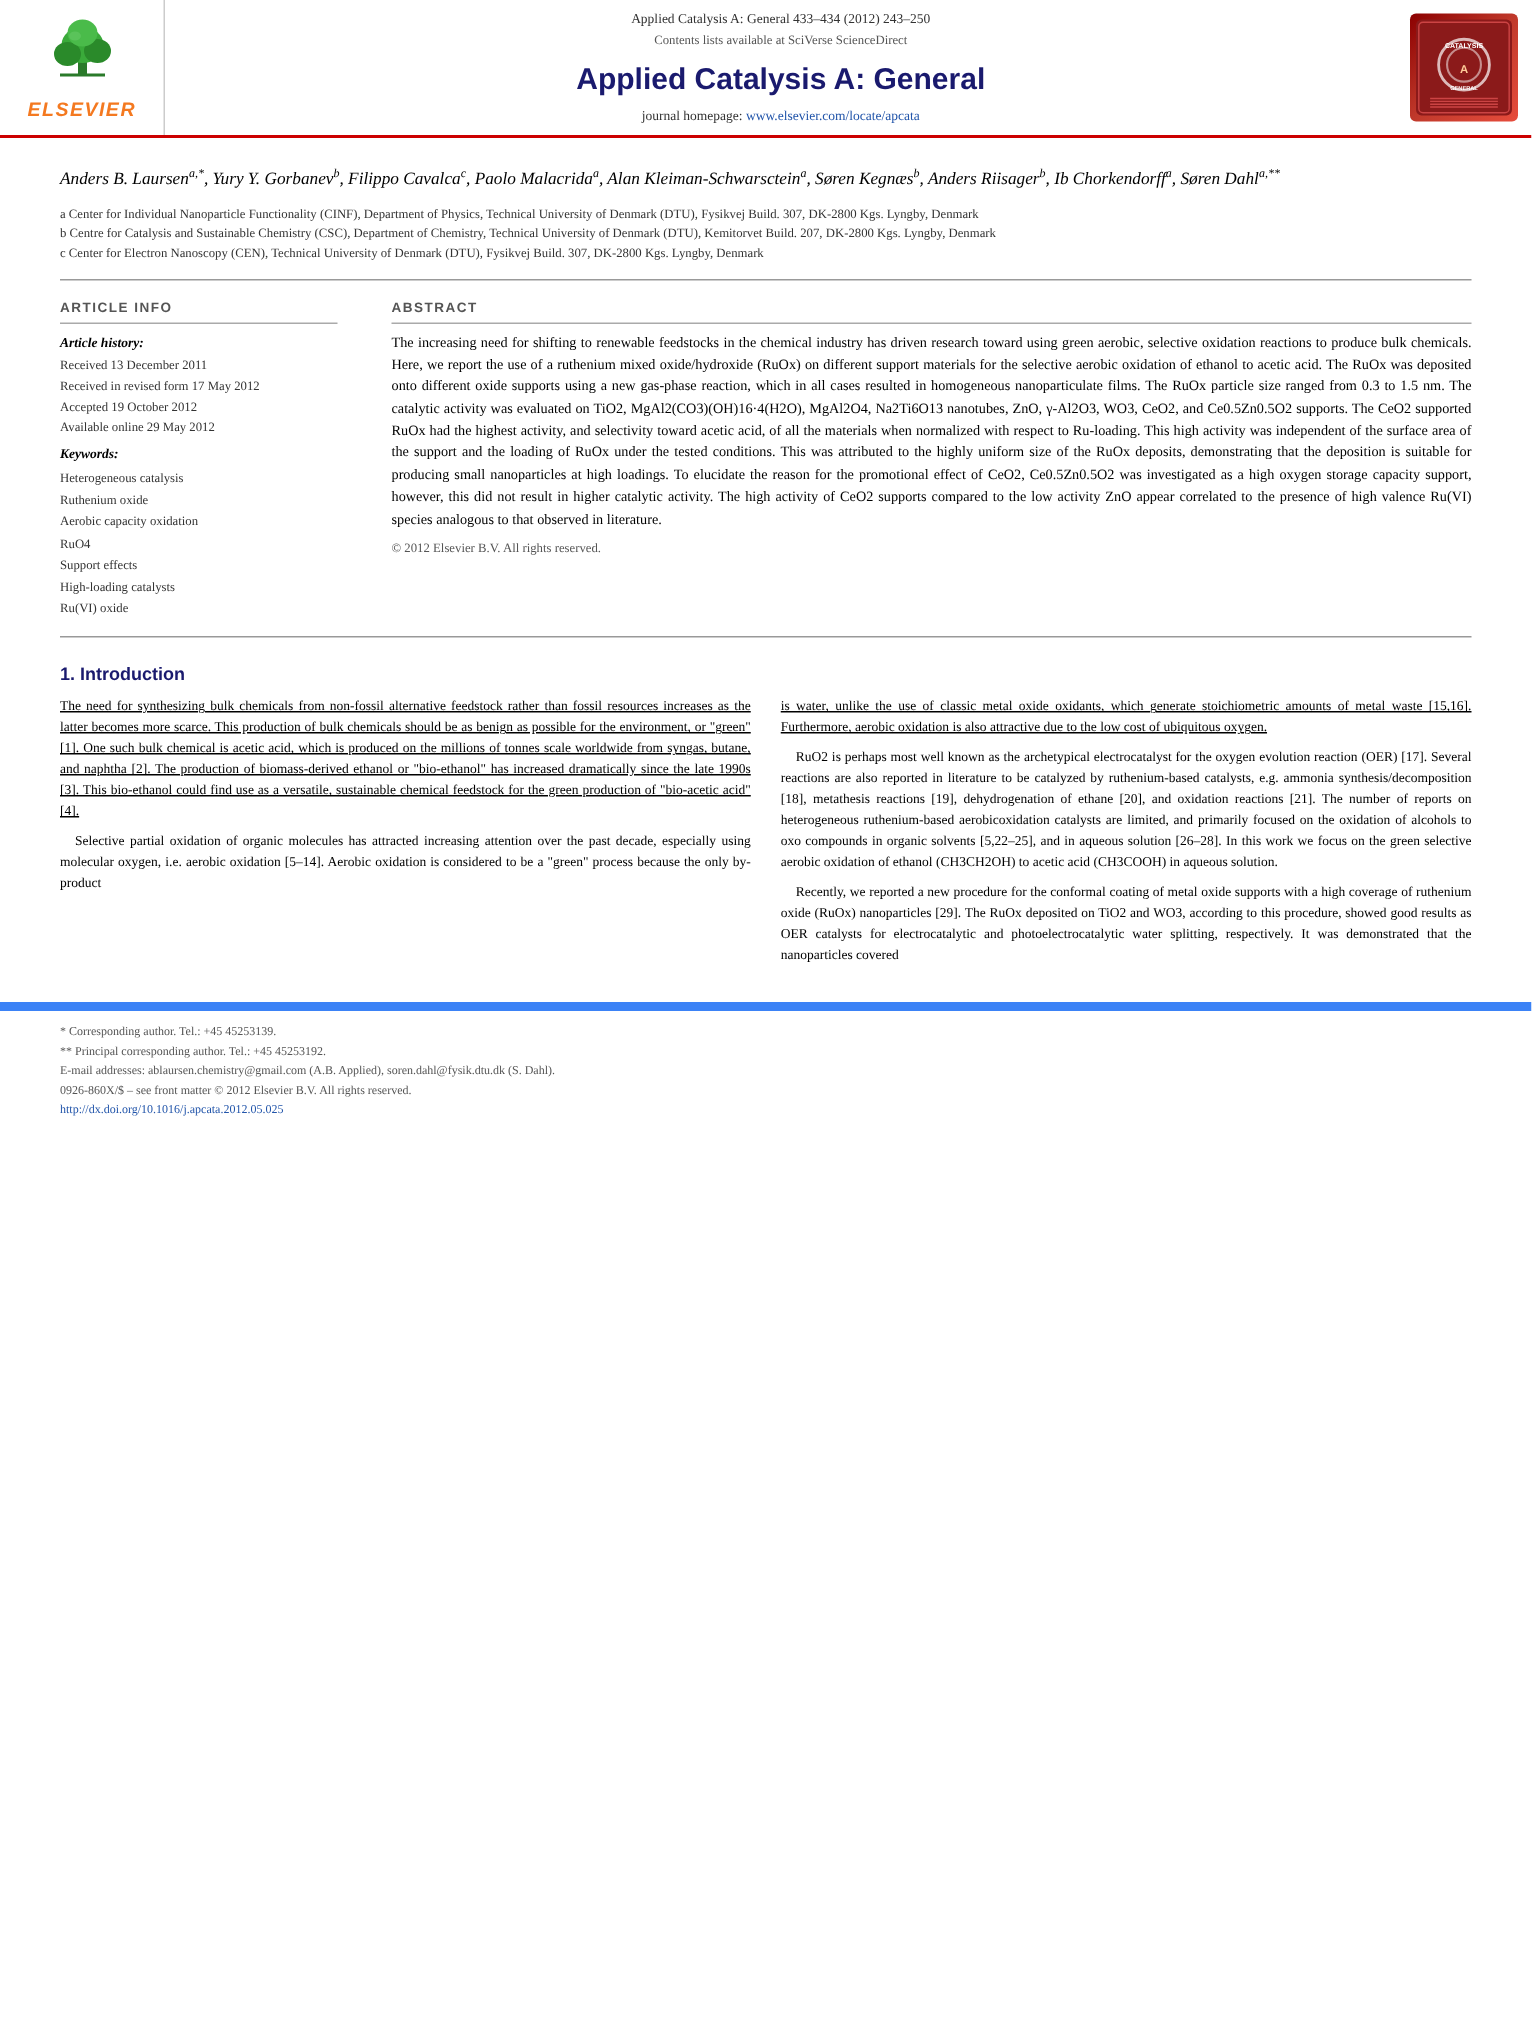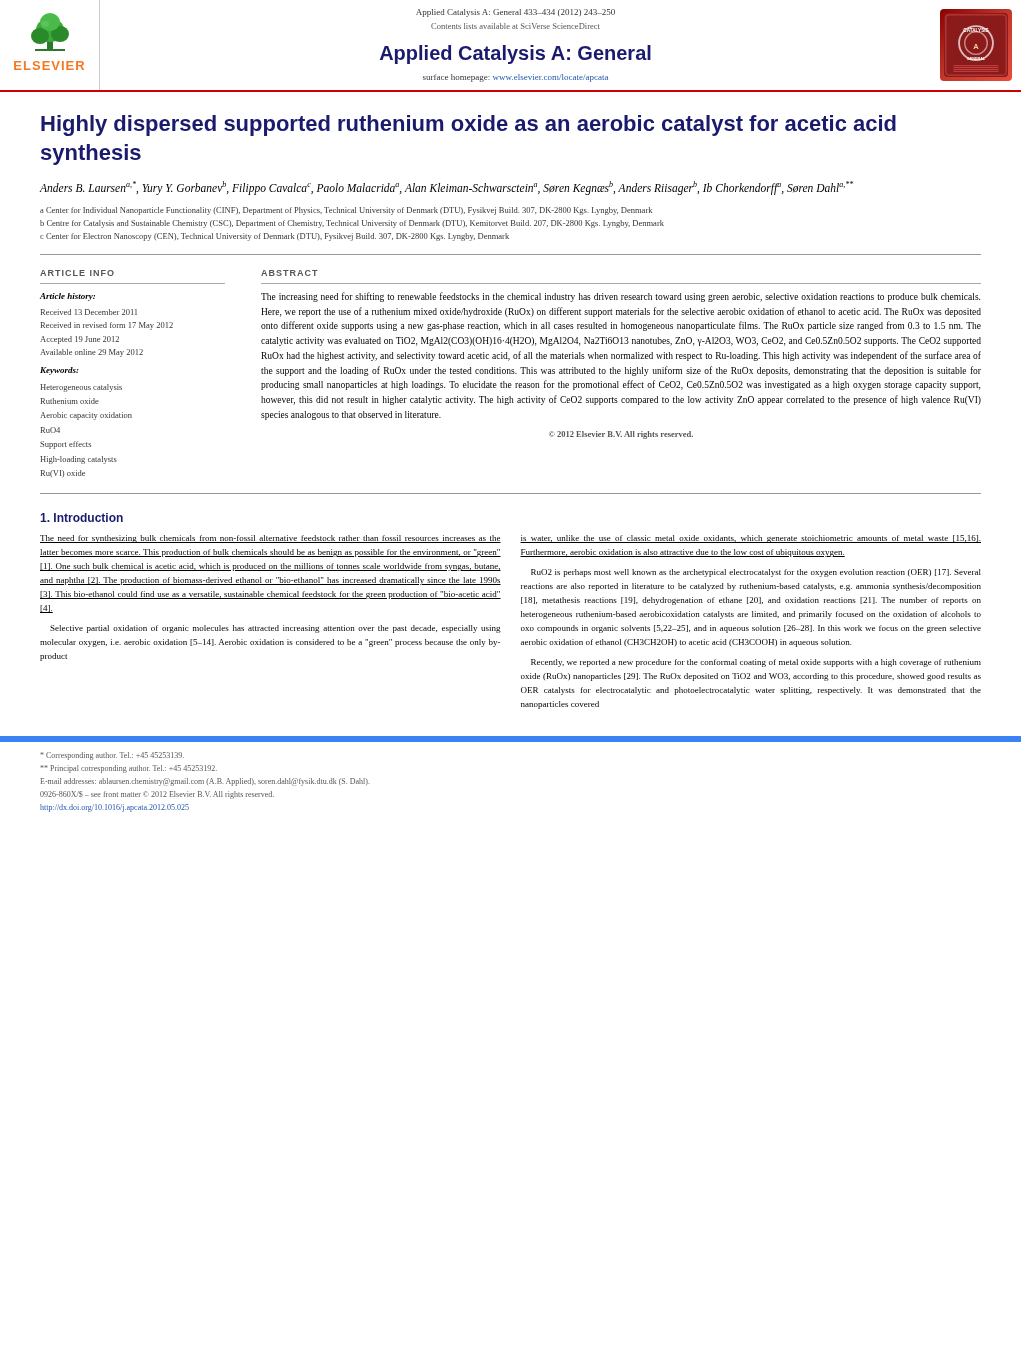--- a/index.html
+++ b/index.html
@@ -20,28 +20,29 @@
     }
     
     .journal-header {
       display: flex;
       align-items: stretch;
       border-bottom: 2px solid #c00;
       padding: 0;
       background: #fff;
     }
     .elsevier-logo-area {
-      width: 100px;
+      width: 110px;
       min-height: 90px;
       display: flex;
       flex-direction: column;
       align-items: center;
-      justify-content: flex-start;
+      justify-content: space-between;
       border-right: 1px solid #ccc;
       padding: 8px;
+      font-style: italic;
     }
     .elsevier-logo-text {
       font-size: 13px;
       font-weight: bold;
       color: #f47920;
       font-family: Arial, sans-serif;
       letter-spacing: 1px;
       margin-top: 4px;
     }
     .journal-title-area {
@@ -174,23 +175,22 @@
     }
     .abstract-text {
       font-size: 9.5px;
       color: #000;
       line-height: 1.55;
       text-align: justify;
     }
     .copyright {
       font-size: 8.5px;
       color: #555;
-      text-align: center;
+      text-align: left;
       margin-top: 6px;
-      font-weight: bold;
     }
     
     .intro-section {
       margin-top: 16px;
     }
     .section-heading {
       font-size: 12px;
       font-weight: bold;
       color: #1a1a6e;
       margin-bottom: 3px;
@@ -256,21 +256,21 @@
         <ellipse cx="25" cy="16" rx="4" ry="3" fill="#6acc6a" opacity="0.5"></ellipse>
       </svg>
       <div class="elsevier-logo-text">ELSEVIER</div>
     </div>
 
     <div class="journal-title-area">
       <div class="journal-meta-top">Applied Catalysis A: General 433–434 (2012) 243–250</div>
       <div style="font-size:8.5px;color:#555;text-align:center;margin-bottom:3px;">Contents lists available at SciVerse ScienceDirect</div>
       <div class="journal-name">Applied Catalysis A: General</div>
       <div class="journal-homepage">
-        <span>surface homepage:</span>
+        <span>journal homepage:</span>
         <a>www.elsevier.com/locate/apcata</a>
       </div>
     </div>
 
     <div class="journal-logo-area">
       <div class="catalysis-logo">
 
         <svg width="68" height="68" viewBox="0 0 68 68">
           <rect width="68" height="68" rx="4" fill="#8b1a1a"></rect>
           <rect x="2" y="2" width="64" height="64" rx="3" fill="none" stroke="#c44" stroke-width="1"></rect>
@@ -285,21 +285,20 @@
           <line x1="10" y1="58" x2="58" y2="58" stroke="#c44" stroke-width="1"></line>
           <line x1="10" y1="60" x2="58" y2="60" stroke="#c44" stroke-width="1"></line>
           <line x1="10" y1="62" x2="58" y2="62" stroke="#c44" stroke-width="1"></line>
         </svg>
       </div>
     </div>
   </div>
 
   <div class="article-content">
 
-    <h1 class="article-title">Highly dispersed supported ruthenium oxide as an aerobic catalyst for acetic acid synthesis</h1>
 
     <div class="authors">
       Anders B. Laursen<sup>a,*</sup>, Yury Y. Gorbanev<sup>b</sup>, Filippo Cavalca<sup>c</sup>, Paolo Malacrida<sup>a</sup>,
       Alan Kleiman-Schwarsctein<sup>a</sup>, Søren Kegnæs<sup>b</sup>, Anders Riisager<sup>b</sup>, Ib Chorkendorff<sup>a</sup>, Søren Dahl<sup>a,**</sup>
     </div>
 
     <div class="affiliations">
       <div>a Center for Individual Nanoparticle Functionality (CINF), Department of Physics, Technical University of Denmark (DTU), Fysikvej Build. 307, DK-2800 Kgs. Lyngby, Denmark</div>
       <div>b Centre for Catalysis and Sustainable Chemistry (CSC), Department of Chemistry, Technical University of Denmark (DTU), Kemitorvet Build. 207, DK-2800 Kgs. Lyngby, Denmark</div>
       <div>c Center for Electron Nanoscopy (CEN), Technical University of Denmark (DTU), Fysikvej Build. 307, DK-2800 Kgs. Lyngby, Denmark</div>
@@ -308,21 +307,21 @@
     <hr class="divider">
 
     <div class="two-column">
 
       <div class="left-col">
         <div class="section-label">ARTICLE INFO</div>
 
         <div class="article-info-label">Article history:</div>
         <div class="article-info-item">Received 13 December 2011</div>
         <div class="article-info-item">Received in revised form 17 May 2012</div>
-        <div class="article-info-item">Accepted 19 June 2012</div>
+        <div class="article-info-item">Accepted 19 October 2012</div>
         <div class="article-info-item">Available online 29 May 2012</div>
 
         <div class="keywords-label">Keywords:</div>
         <div class="keyword-item">Heterogeneous catalysis</div>
         <div class="keyword-item">Ruthenium oxide</div>
         <div class="keyword-item">Aerobic capacity oxidation</div>
         <div class="keyword-item">RuO4</div>
         <div class="keyword-item">Support effects</div>
         <div class="keyword-item">High-loading catalysts</div>
         <div class="keyword-item">Ru(VI) oxide</div>

